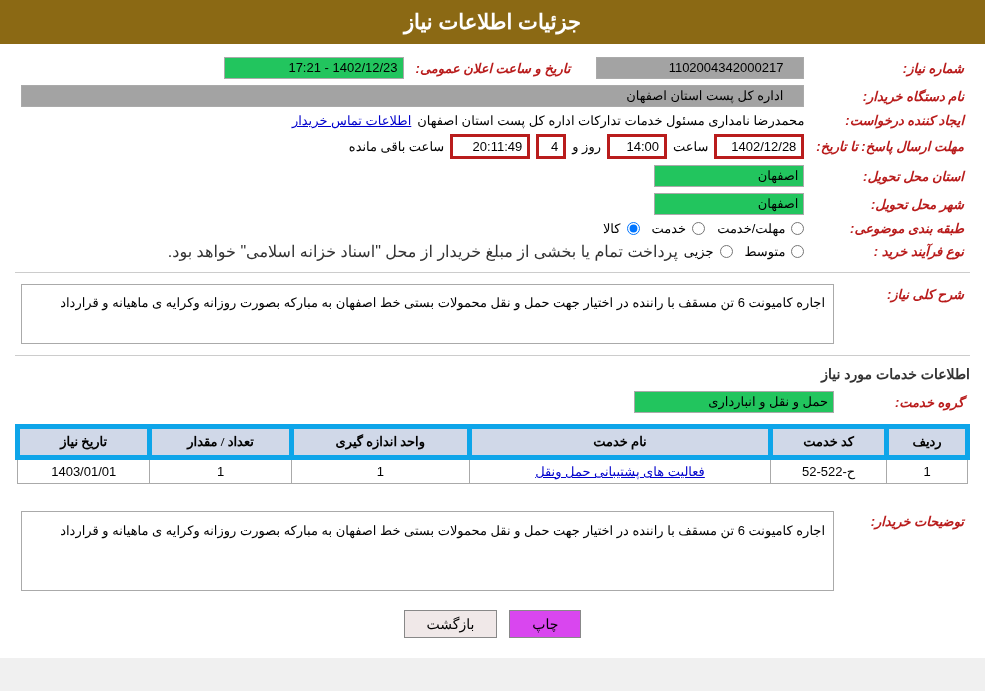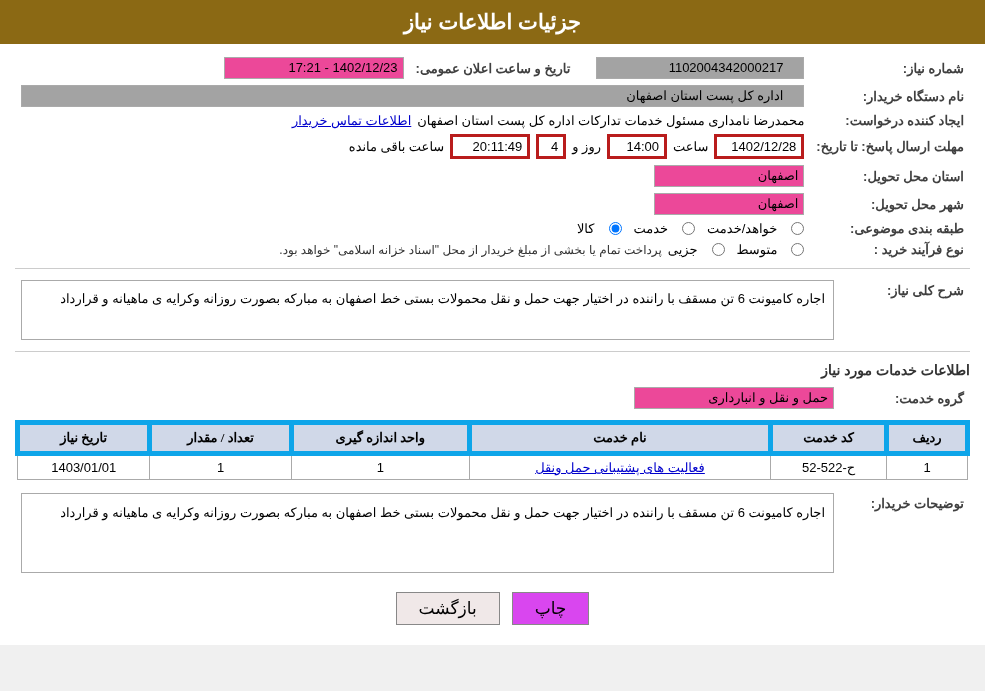--- a/index.html
+++ b/index.html
@@ -34,29 +34,30 @@
     .info-table {
       width: 100%;
       border-collapse: collapse;
       margin-bottom: 6px;
     }
     .info-table td {
       padding: 3px 6px;
       vertical-align: middle;
     }
     .label-cell {
-      color: #404040;
+      color: #b91c1c;
       font-weight: bold;
       white-space: nowrap;
       text-align: right;
       width: 130px;
+      font-style: italic;
     }
     .value-box {
       border: 1px solid #aaa;
-      background: #ec4899;
+      background: #22c55e;
       padding: 2px 5px;
       min-height: 22px;
       display: inline-block;
     }
     .value-box-full {
       border: 1px solid #aaa;
       background: #a3a3a3;
       padding: 2px 20px;
       min-height: 22px;
       width: 100%;
@@ -74,21 +75,21 @@
       margin-left: 24px;
     }
     .radio-group {
       display: flex;
       gap: 12px;
       align-items: center;
     }
     .radio-item {
       display: flex;
       align-items: center;
-      gap: 14px;
+      gap: 6px;
     }
     .separator {
       border: none;
       border-top: 1px solid #ccc;
       margin: 8px 0;
     }
     .description-box {
       border: 1px solid #aaa;
       background: #fff;
       padding: 8px;
@@ -132,38 +133,38 @@
     .footer-buttons {
       display: flex;
       justify-content: center;
       gap: 12px;
       margin: 16px 0 10px 0;
     }
     .btn {
       padding: 5px 22px;
       border: 1px solid #888;
       cursor: pointer;
-      font-size: 17px;
+      font-size: 14px;
       font-family: Tahoma, Arial, sans-serif;
     }
     .btn-print {
       background: #d946ef;
     }
     .btn-back {
       background: #f0e8e8;
     }
     .small-box {
       border: 3px solid #b91c1c;
       background: #fff;
       padding: 2px 5px;
       min-height: 22px;
       display: inline-block;
     }
     .process-note {
-      font-size: 12px;
+      font-size: 16px;
       color: #333;
     }
   </style>
 </head>
 <body>
 
 <div class="page-wrapper">
   <div class="header">
     <span>جزئیات اطلاعات نیاز</span>
   </div>
@@ -227,21 +228,21 @@
           <div class="value-box" style="min-width:150px;">اصفهان</div>
         </td>
       </tr>
 
       <tr>
         <td class="label-cell">طبقه بندی موضوعی:</td>
         <td colspan="3">
           <div class="radio-group">
             <div class="radio-item">
               <input type="radio" name="cat" style="">
-              <span>خواهد/خدمت</span>
+              <span>مهلت/خدمت</span>
             </div>
             <div class="radio-item">
               <input type="radio" name="cat" style="">
               <span>خدمت</span>
             </div>
             <div class="radio-item">
               <input type="radio" name="cat" checked="" style="">
               <span>کالا</span>
             </div>
           </div>
@@ -313,21 +314,21 @@
           <td>1</td>
           <td>ح-522-52</td>
           <td class="link-cell">فعالیت های پشتیبانی حمل ونقل</td>
           <td>1</td>
           <td>1</td>
           <td>1403/01/01</td>
         </tr>
       </tbody>
     </table>
 
-    <table class="info-table" style="margin-top:10px;">
+    <table class="info-table" style="margin-top:24px;">
       <tbody>
           <tr>
         <td class="label-cell" style="vertical-align:top; padding-top:6px;">توضیحات خریدار:</td>
         <td>
           <div class="buyer-desc-box">اجاره کامیونت 6 تن مسقف با راننده در اختیار جهت حمل و نقل محمولات بستی خط اصفهان به مبارکه بصورت روزانه وکرایه ی ماهیانه و قرارداد</div>
         </td>
       </tr>
     </tbody>
       </table>
 

